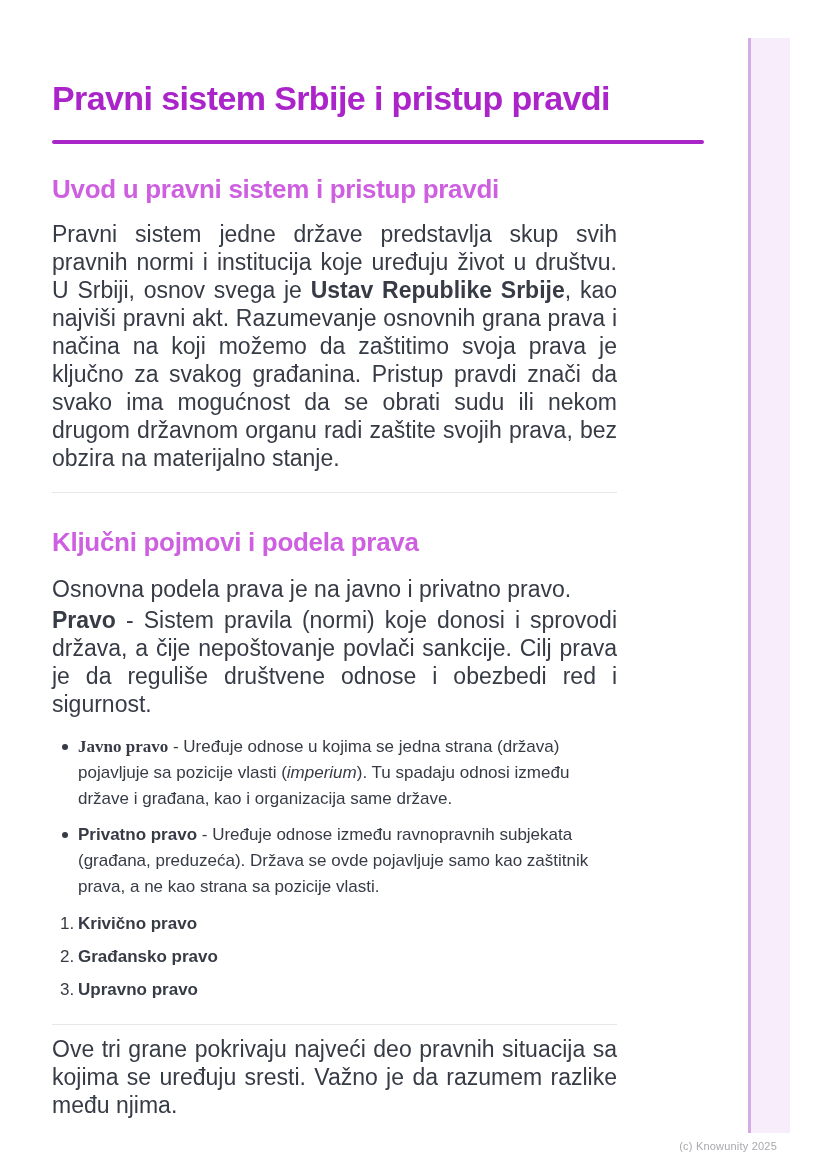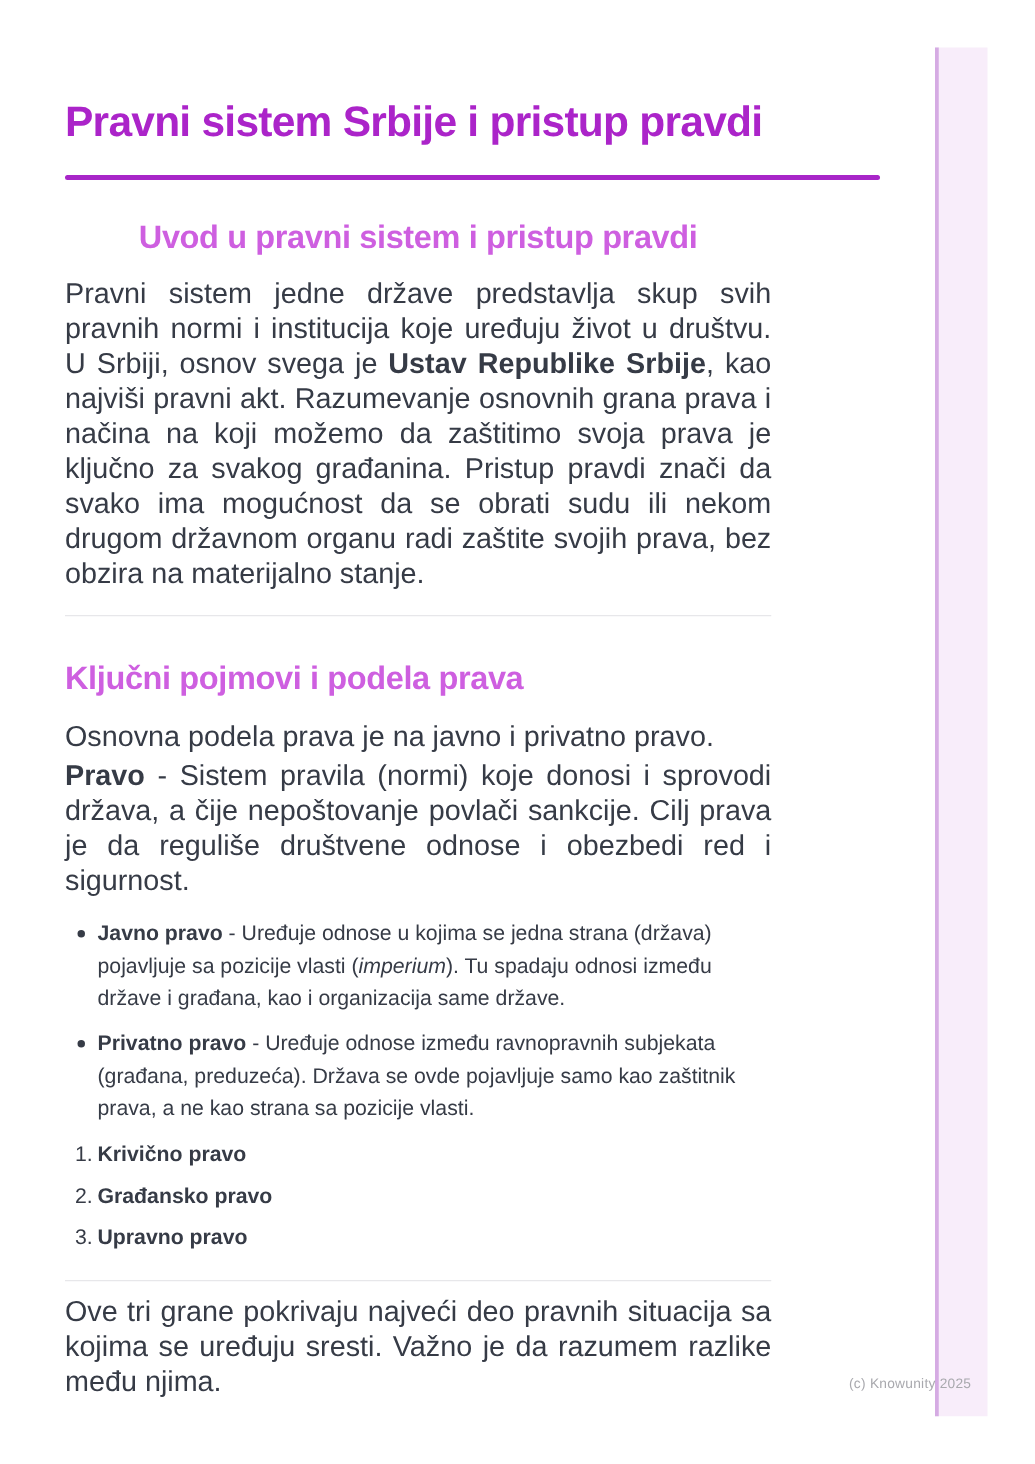--- a/index.html
+++ b/index.html
@@ -22,21 +22,21 @@
   h1{
     width:600px; margin-top:72px;
     font-size:34px; line-height:52px; font-weight:800; letter-spacing:-0.6px;
     color:var(--title);
   }
   .title-rule{ width:652px; height:4px; margin-top:16px; background:var(--rule); border-radius:2px; }
   h2{
     font-size:26px; line-height:34px; font-weight:700; letter-spacing:-0.3px;
     color:var(--heading);
   }
-  .h2-a{ margin-top:28px;text-align:center; }
+  .h2-a{ margin-top:28px; }
   .h2-b{ margin-top:32px; }
   .h2-c{ margin-top:28px; }
   p.para{
     font-size:23px; line-height:28px; color:var(--body);
     text-align:justify;
   }
   .p1{ margin-top:14px; }
   .p2{ margin-top:3px; }
   .p3{ margin-top:16px; text-align:left; }
   .p4{ margin-top:14px; text-align:left; }
@@ -51,21 +51,21 @@
     flex:0 0 auto; width:6px; height:6px; border-radius:50%;
     background:var(--body); margin:10px 10px 0 0;
   }
   .li-text{ font-size:17px; line-height:26px; color:var(--body); text-align:left; }
   ol.numbered{ list-style:none; margin-top:14px; }
   ol.numbered li{ display:flex; padding-left:8px; margin-bottom:13px; font-size:17px; line-height:20px; color:var(--body); }
   ol.numbered li:last-child{ margin-bottom:0; }
   .num{ flex:0 0 18px; font-weight:400; }
   .num-label{ font-weight:700; }
   .watermark{
-    position:absolute; top:1101px; right:51px; z-index:3;
+    position:absolute; top:1140px; right:51px; z-index:3;
     font-size:11px; letter-spacing:0.2px; color:var(--watermark);
   }
 </style>
 </head>
 <body>
 
 <div class="page">
   <div class="accent-bar"></div>
 
   <div class="content">
@@ -80,21 +80,21 @@
     <div class="divider div1"></div>
 
     <section>
       <h2 class="h2-b">Ključni pojmovi i podela prava</h2>
       <p class="para p3"><span>Osnovna podela prava je na javno i privatno pravo.</span></p>
       <p class="para p2"><span style="font-weight: 700;">Pravo</span><span> - Sistem pravila (normi) koje donosi i sprovodi država, a čije nepoštovanje povlači sankcije. Cilj prava je da reguliše društvene odnose i obezbedi red i sigurnost.</span></p>
 
       <ul class="bullets">
         <li>
           <span class="dot"></span>
-          <span class="li-text"><span style="font-weight: 700;">Javno pravo</span><span> - Uređuje odnose u kojima se jedna strana (država) pojavljuje sa pozicije vlasti (</span><span style="font-style: italic;">imperium</span><span>). Tu spadaju odnosi između države i građana, kao i organizacija same države.</span></span>
+          <span class="li-text"><span style="font-weight: 700; font-family: Liberation Serif, serif;">Javno pravo</span><span> - Uređuje odnose u kojima se jedna strana (država) pojavljuje sa pozicije vlasti (</span><span style="font-style: italic;">imperium</span><span>). Tu spadaju odnosi između države i građana, kao i organizacija same države.</span></span>
         </li>
         <li>
           <span class="dot"></span>
           <span class="li-text"><span style="font-weight: 700;">Privatno pravo</span><span> - Uređuje odnose između ravnopravnih subjekata (građana, preduzeća). Država se ovde pojavljuje samo kao zaštitnik prava, a ne kao strana sa pozicije vlasti.</span></span>
         </li>
       </ul>
 
 
       <ol class="numbered">
         <li>

